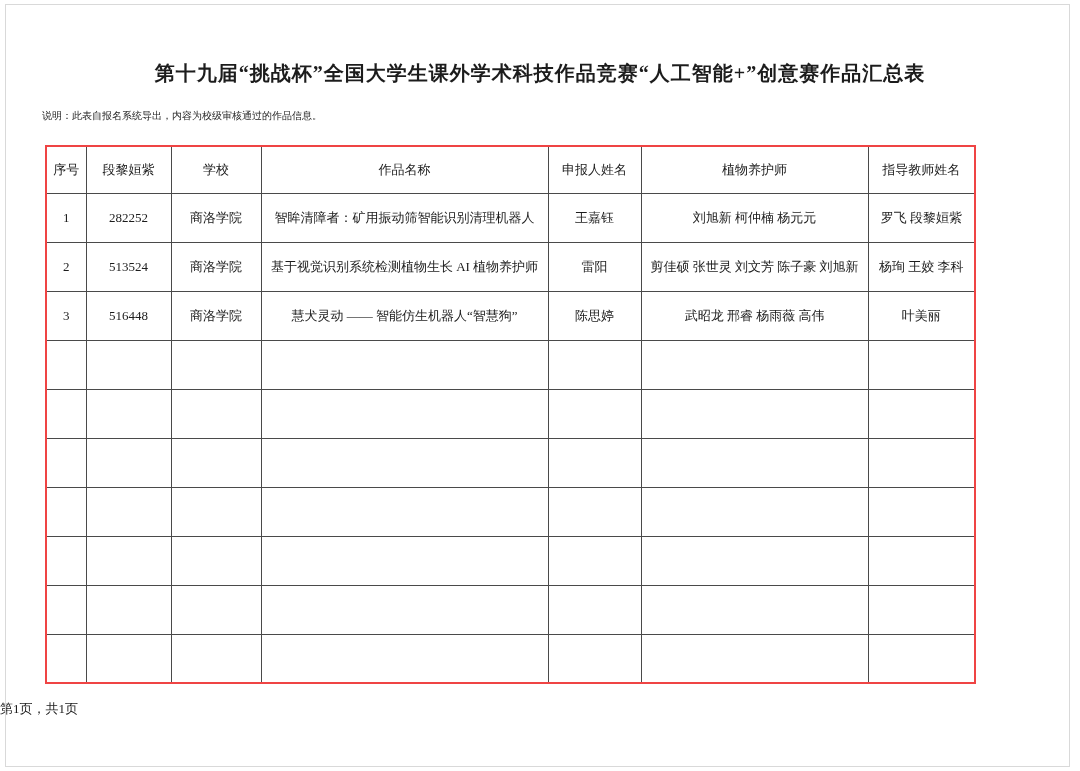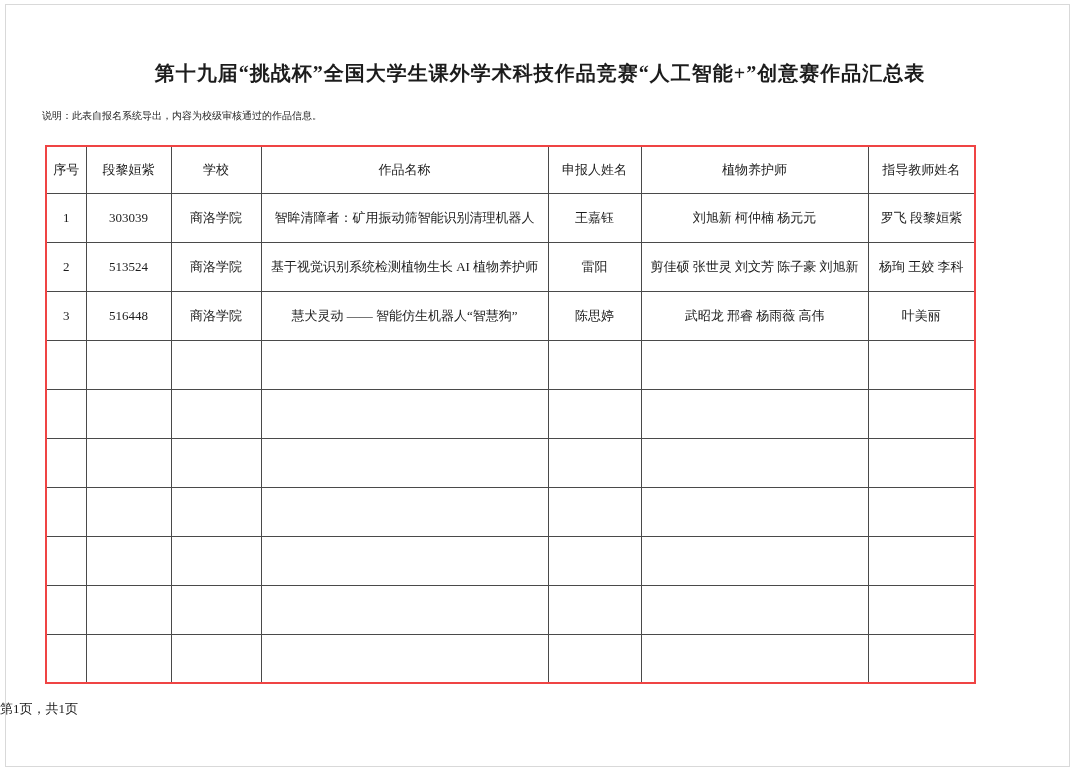--- a/index.html
+++ b/index.html
@@ -89,21 +89,21 @@
         <th>学校</th>
         <th>作品名称</th>
         <th>申报人姓名</th>
         <th>植物养护师</th>
         <th>指导教师姓名</th>
       </tr>
     </thead>
     <tbody>
         <tr>
     <td>1</td>
-    <td>303039</td>
+    <td>282252</td>
     <td>商洛学院</td>
     <td class="cell-title">智眸清障者：矿用振动筛智能识别清理机器人</td>
     <td>王嘉钰</td>
     <td class="cell-team">刘旭新 柯仲楠 杨元元</td>
     <td>罗飞 段黎姮紫</td>
   </tr>
         <tr>
     <td>2</td>
     <td>513524</td>
     <td>商洛学院</td>

